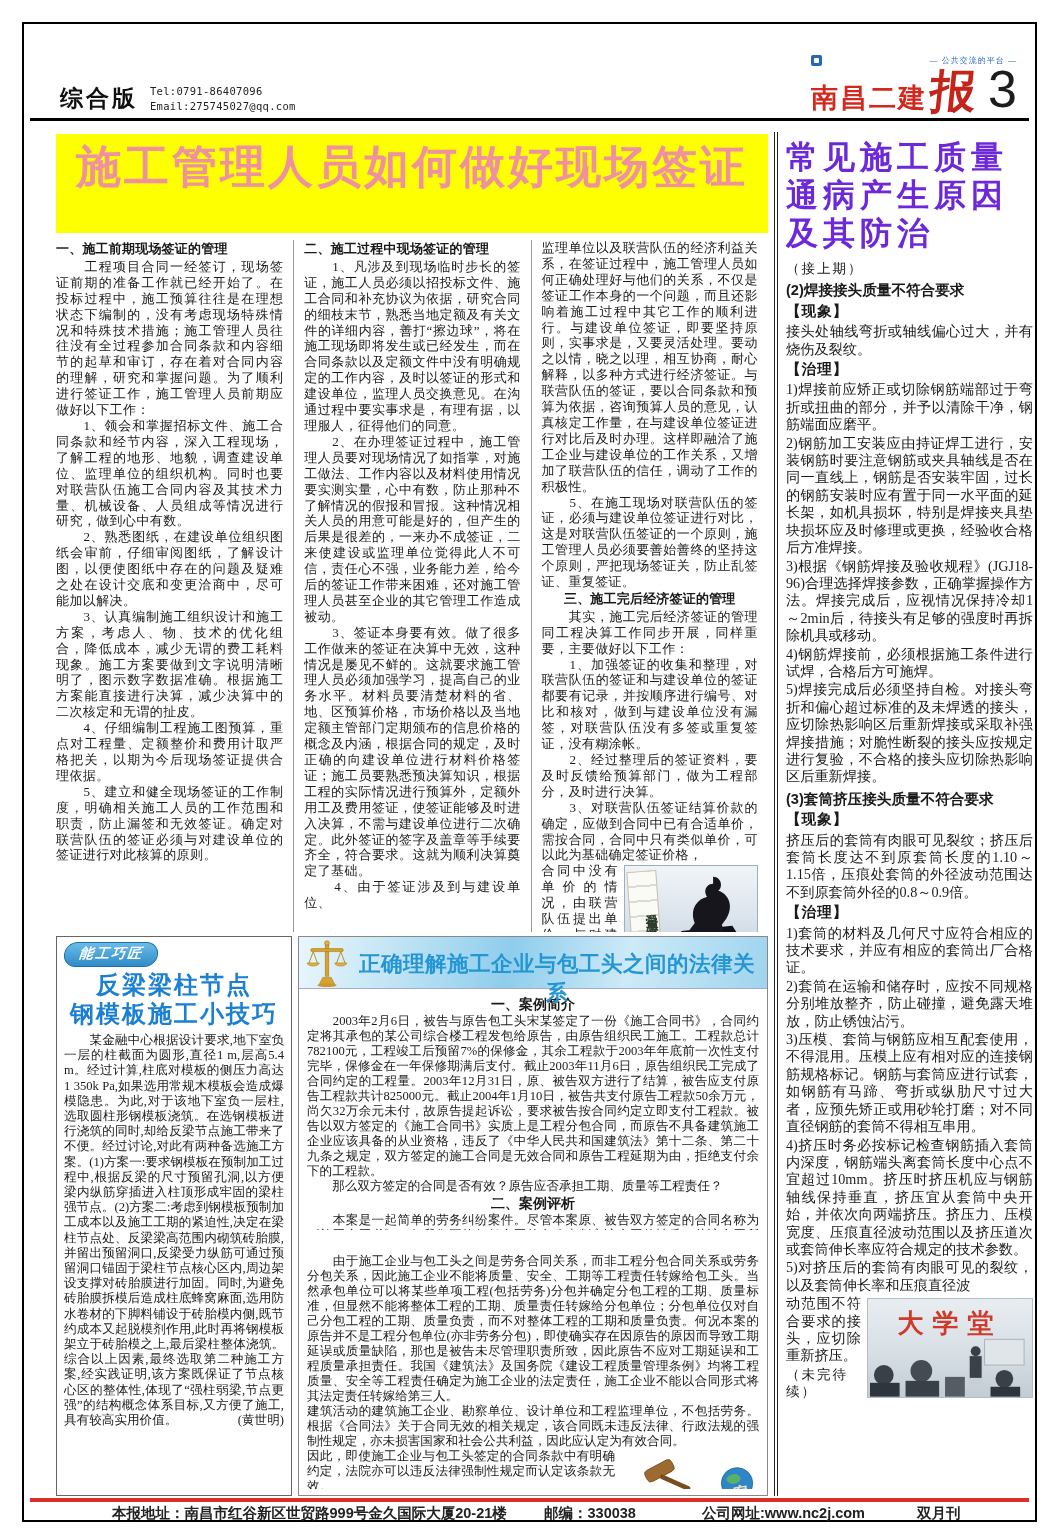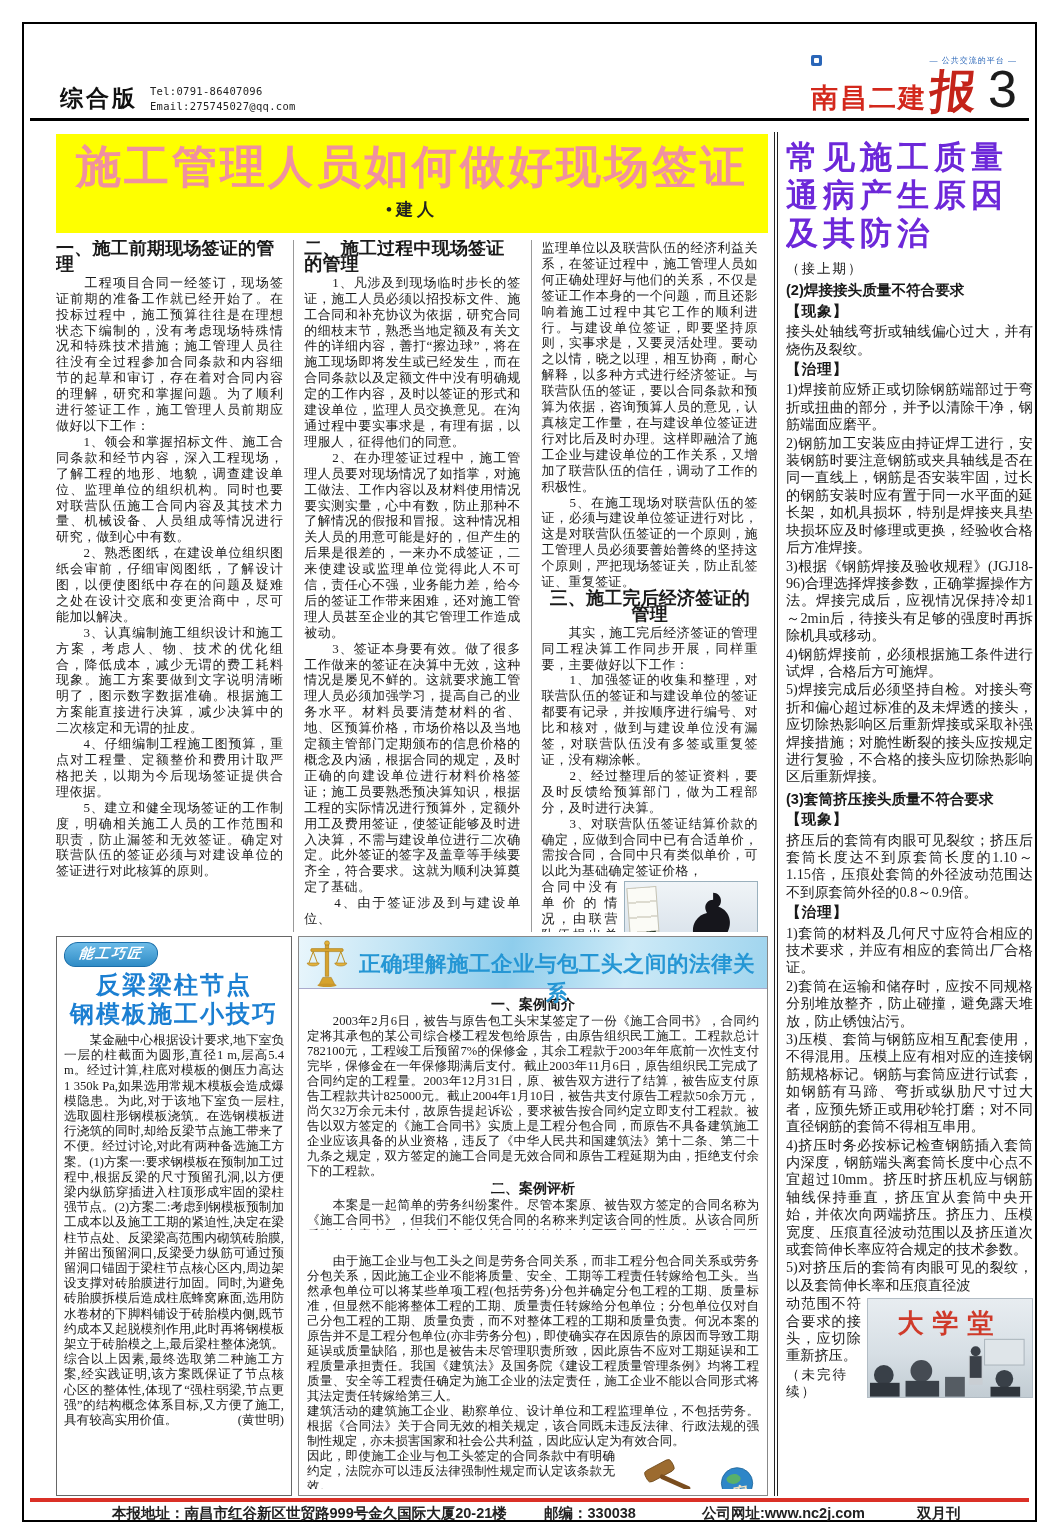--- a/index.html
+++ b/index.html
@@ -30,21 +30,21 @@
   .banner { position:absolute; left:32px; top:110px; width:712px; height:99px; background:#feff00; text-align:center; }
   .banner h1 { font-family:"Liberation Sans","DejaVu Sans",sans-serif; font-weight:700; font-size:45px;
                color:#f0919f; letter-spacing:3px; padding-top:8px; line-height:1.1; }
   .byline { font-size:17px; font-weight:bold; margin-top:6px; letter-spacing:4px; color:#222; }
 
   
   .main-cols { position:absolute; left:32px; top:216px; width:712px; height:692px; display:flex; overflow:hidden; }
   .col { width:237.3px; padding-right:10px; overflow:hidden;
          font-size:13px; line-height:15.9px; letter-spacing:.4px; }
   .col + .col { border-left:1px solid #999; padding-left:10px; }
-  .col h3 { font-family:"Liberation Sans",sans-serif; font-size:18px; font-weight:bold; letter-spacing:.2px; margin:1px 0 2px; }
+  .col h3 { font-family:"Liberation Sans",sans-serif; font-size:13px; font-weight:bold; letter-spacing:.2px; margin:1px 0 2px; }
   .col h3.centered { text-align:center; }
   .para { text-align:justify; text-justify:inter-character; }
 
   
   .thinker { float:right; width:134px; height:88px; margin:2px 0 2px 6px; border:1px solid #9ab0bd;
              background:linear-gradient(180deg,#f0f4f7 0%,#dbe4ec 60%,#c8d4de 100%); position:relative; overflow:hidden; }
   .books { position:absolute; left:4px; top:5px; width:30px; height:78px; writing-mode:vertical-rl; text-orientation:upright;
            background:repeating-linear-gradient(180deg,#fbfbf6 0 13px,#dddbd0 13px 15px);
            font-family:"Liberation Sans",sans-serif; font-weight:bold; font-size:12px; color:#2c3c2c;
            letter-spacing:2px; text-align:center; transform:rotate(-4deg); border:1px solid #c5c2b2; }
@@ -135,21 +135,20 @@
           <span class="brand">南昌二建</span>
           <span class="brand-bao">报</span>
           <span class="pageno">3</span>
         </div>
       </div>
     </header>
     <div class="mast-rule"></div>
 
     <section class="banner">
       <h1>施工管理人员如何做好现场签证</h1>
-      <div class="byline">•建人</div>
     </section>
 
     <section class="main-cols">
       <div class="col">
         <h3 class="hei">一、施工前期现场签证的管理</h3>
         <p class="para">　　工程项目合同一经签订，现场签证前期的准备工作就已经开始了。在投标过程中，施工预算往往是在理想状态下编制的，没有考虑现场特殊情况和特殊技术措施；施工管理人员往往没有全过程参加合同条款和内容细节的起草和审订，存在着对合同内容的理解，研究和掌握问题。为了顺利进行签证工作，施工管理人员前期应做好以下工作：</p>
         <p class="para">　　1、领会和掌握招标文件、施工合同条款和经节内容，深入工程现场，了解工程的地形、地貌，调查建设单位、监理单位的组织机构。同时也要对联营队伍施工合同内容及其技术力量、机械设备、人员组成等情况进行研究，做到心中有数。</p>
         <p class="para">　　2、熟悉图纸，在建设单位组织图纸会审前，仔细审阅图纸，了解设计图，以便使图纸中存在的问题及疑难之处在设计交底和变更洽商中，尽可能加以解决。</p>
         <p class="para">　　3、认真编制施工组织设计和施工方案，考虑人、物、技术的优化组合，降低成本，减少无谓的费工耗料现象。施工方案要做到文字说明清晰明了，图示数字数据准确。根据施工方案能直接进行决算，减少决算中的二次核定和无谓的扯皮。</p>
         <p class="para">　　4、仔细编制工程施工图预算，重点对工程量、定额整价和费用计取严格把关，以期为今后现场签证提供合理依据。</p>
@@ -243,20 +242,21 @@
           <path d="M48 40 a10 5 0 0 0 20 0 z" fill="#e3b33c" stroke="#a87a1a"></path>
           <path d="M22 76 h26 l-6 -12 h-14 z" fill="#d6a32f" stroke="#a87a1a"></path>
           <ellipse cx="35" cy="77" rx="16" ry="3" fill="#c9972b"></ellipse>
         </svg>
         <div class="law-title">正确理解施工企业与包工头之间的法律关系</div>
       </div>
       <div class="law-cols">
         <div class="law-col">
           <h4>一、案例简介</h4>
           <p class="para">　　2003年2月6日，被告与原告包工头宋某签定了一份《施工合同书》，合同约定将其承包的某公司综合楼工程发包给原告，由原告组织民工施工。工程款总计782100元，工程竣工后预留7%的保修金，其余工程款于2003年年底前一次性支付完毕，保修金在一年保修期满后支付。截止2003年11月6日，原告组织民工完成了合同约定的工程量。2003年12月31日，原、被告双方进行了结算，被告应支付原告工程款共计825000元。截止2004年1月10日，被告共支付原告工程款50余万元，尚欠32万余元未付，故原告提起诉讼，要求被告按合同约定立即支付工程款。被告以双方签定的《施工合同书》实质上是工程分包合同，而原告不具备建筑施工企业应该具备的从业资格，违反了《中华人民共和国建筑法》第十二条、第二十九条之规定，双方签定的施工合同是无效合同和原告工程延期为由，拒绝支付余下的工程款。</p>
+          <p class="para">　　那么双方签定的合同是否有效？原告应否承担工期、质量等工程责任？</p>
           <h4>二、案例评析</h4>
           <p class="para">　　本案是一起简单的劳务纠纷案件。尽管本案原、被告双方签定的合同名称为《施工合同书》，但我们不能仅凭合同的名称来判定该合同的性质。从该合同所反映的内容来看，该合同实质上就是单纯的劳务合同而非工程分包合同，也不是劳务分包合同。我国建筑法规定的从业资格仅指从事</p>
         </div>
         <div class="law-col">
           <p class="para">　　由于施工企业与包工头之间是劳务合同关系，而非工程分包合同关系或劳务分包关系，因此施工企业不能将质量、安全、工期等工程责任转嫁给包工头。当然承包单位可以将某些单项工程(包括劳务)分包并确定分包工程的工期、质量标准，但显然不能将整体工程的工期、质量责任转嫁给分包单位；分包单位仅对自己分包工程的工期、质量负责，而不对整体工程的工期和质量负责。何况本案的原告并不是工程分包单位(亦非劳务分包)，即使确实存在因原告的原因而导致工期延误或质量缺陷，那也是被告未尽管理职责所致，因此原告不应对工期延误和工程质量承担责任。我国《建筑法》及国务院《建设工程质量管理条例》均将工程质量、安全等工程责任确定为施工企业的法定责任，施工企业不能以合同形式将其法定责任转嫁给第三人。</p>
           <p class="para">建筑活动的建筑施工企业、勘察单位、设计单位和工程监理单位，不包括劳务。根据《合同法》关于合同无效的相关规定，该合同既未违反法律、行政法规的强制性规定，亦未损害国家和社会公共利益，因此应认定为有效合同。</p>
           <span class="case-img">
             <svg viewBox="0 0 176 108">
               <circle cx="148" cy="34" r="20" fill="#2e86c8" stroke="#1d6396"></circle>
               <path d="M136 26c4-4 10-5 14-2 4 2 3 7-1 9-4 3-10 2-13-1-2-2-2-4 0-6z" fill="#58b06a"></path>

